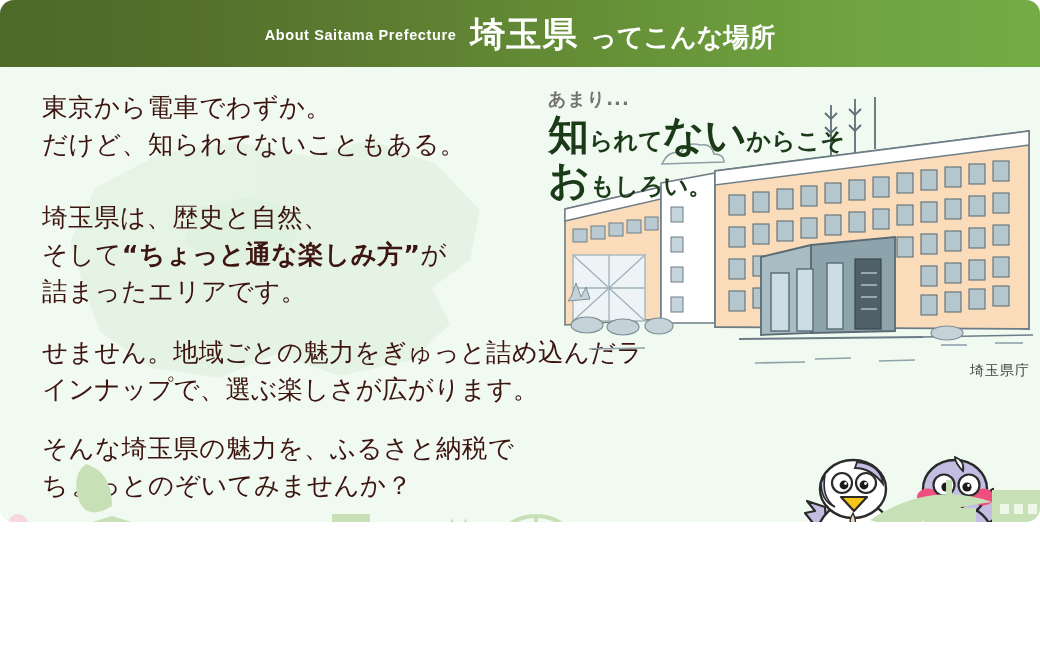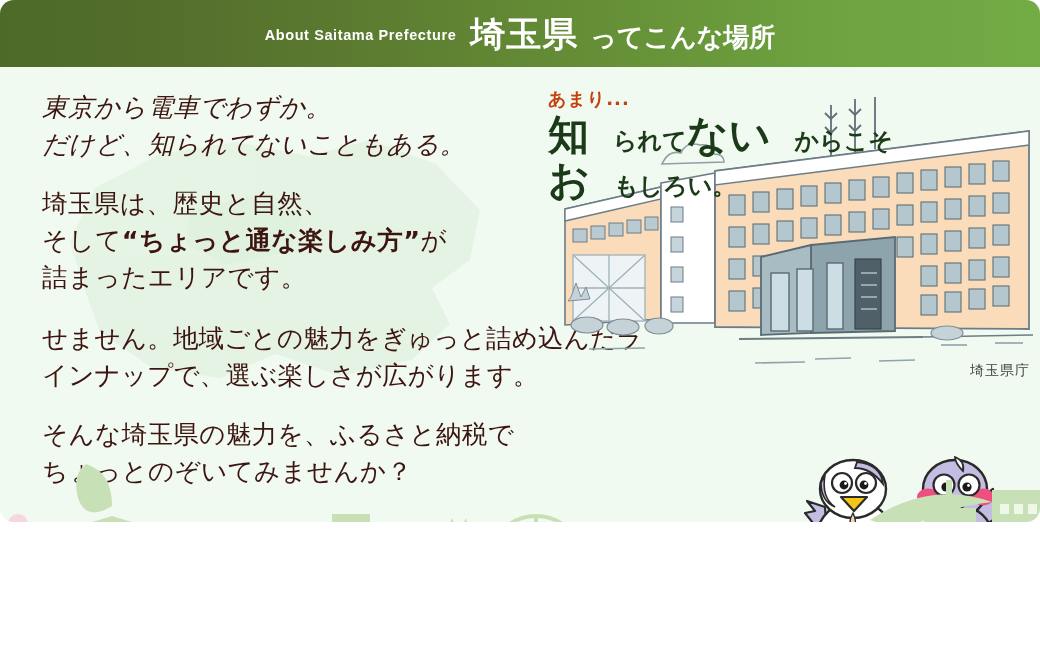--- a/index.html
+++ b/index.html
@@ -37,40 +37,40 @@
 
   
   .copy{
     position:absolute;left:42px;top:22px;width:745px;
     color:#3d1510;
     font-family:"DejaVu Sans","Liberation Sans",sans-serif;
   }
   .para{margin:0 0 16px 0;}
   .line{font-size:25.5px;line-height:1.45;letter-spacing:.5px;white-space:nowrap;}
   .line.b{font-weight:bold;}
-  .p1{margin-bottom:22px;font-style:italic;}
+  .p1{margin-bottom:36px;}
   .p2{margin-bottom:24px;}
   .p3{margin-bottom:22px;}
   .p3 .line{letter-spacing:.2px;}
   .p4 .line{letter-spacing:.4px;}
   .quote-bold{font-weight:bold;}
 
   
   .illus{position:absolute;left:543px;top:20px;width:497px;height:350px;}
   .catch{position:absolute;left:5px;top:0;z-index:5;pointer-events:none;}
   .catch .amari{
     font-family:"DejaVu Sans","Liberation Sans",sans-serif;
-    font-size:18px;font-weight:bold;color:#c2410c;letter-spacing:1px;
+    font-size:18px;font-weight:bold;color:#737373;letter-spacing:1px;
   }
   .catch .ln{
     font-family:"DejaVu Sans","Liberation Sans",sans-serif;
     color:#1b3a17;line-height:1;white-space:nowrap;margin-top:4px;
   }
   .catch .xl{font-size:41px;font-weight:bold;}
-  .catch .sm{font-size:24px;font-weight:bold;margin-left:24px;}
+  .catch .sm{font-size:24px;font-weight:bold;}
 
   .bldg{position:absolute;left:0;top:0;width:497px;height:300px;}
   .bldg-label{
     position:absolute;right:10px;top:275px;font-size:14px;color:#404040;
     font-family:"DejaVu Sans","Liberation Sans",sans-serif;letter-spacing:1px;
   }
 
   
   .mascots{position:absolute;left:795px;top:378px;width:240px;height:160px;}
   .mascot-caption{

